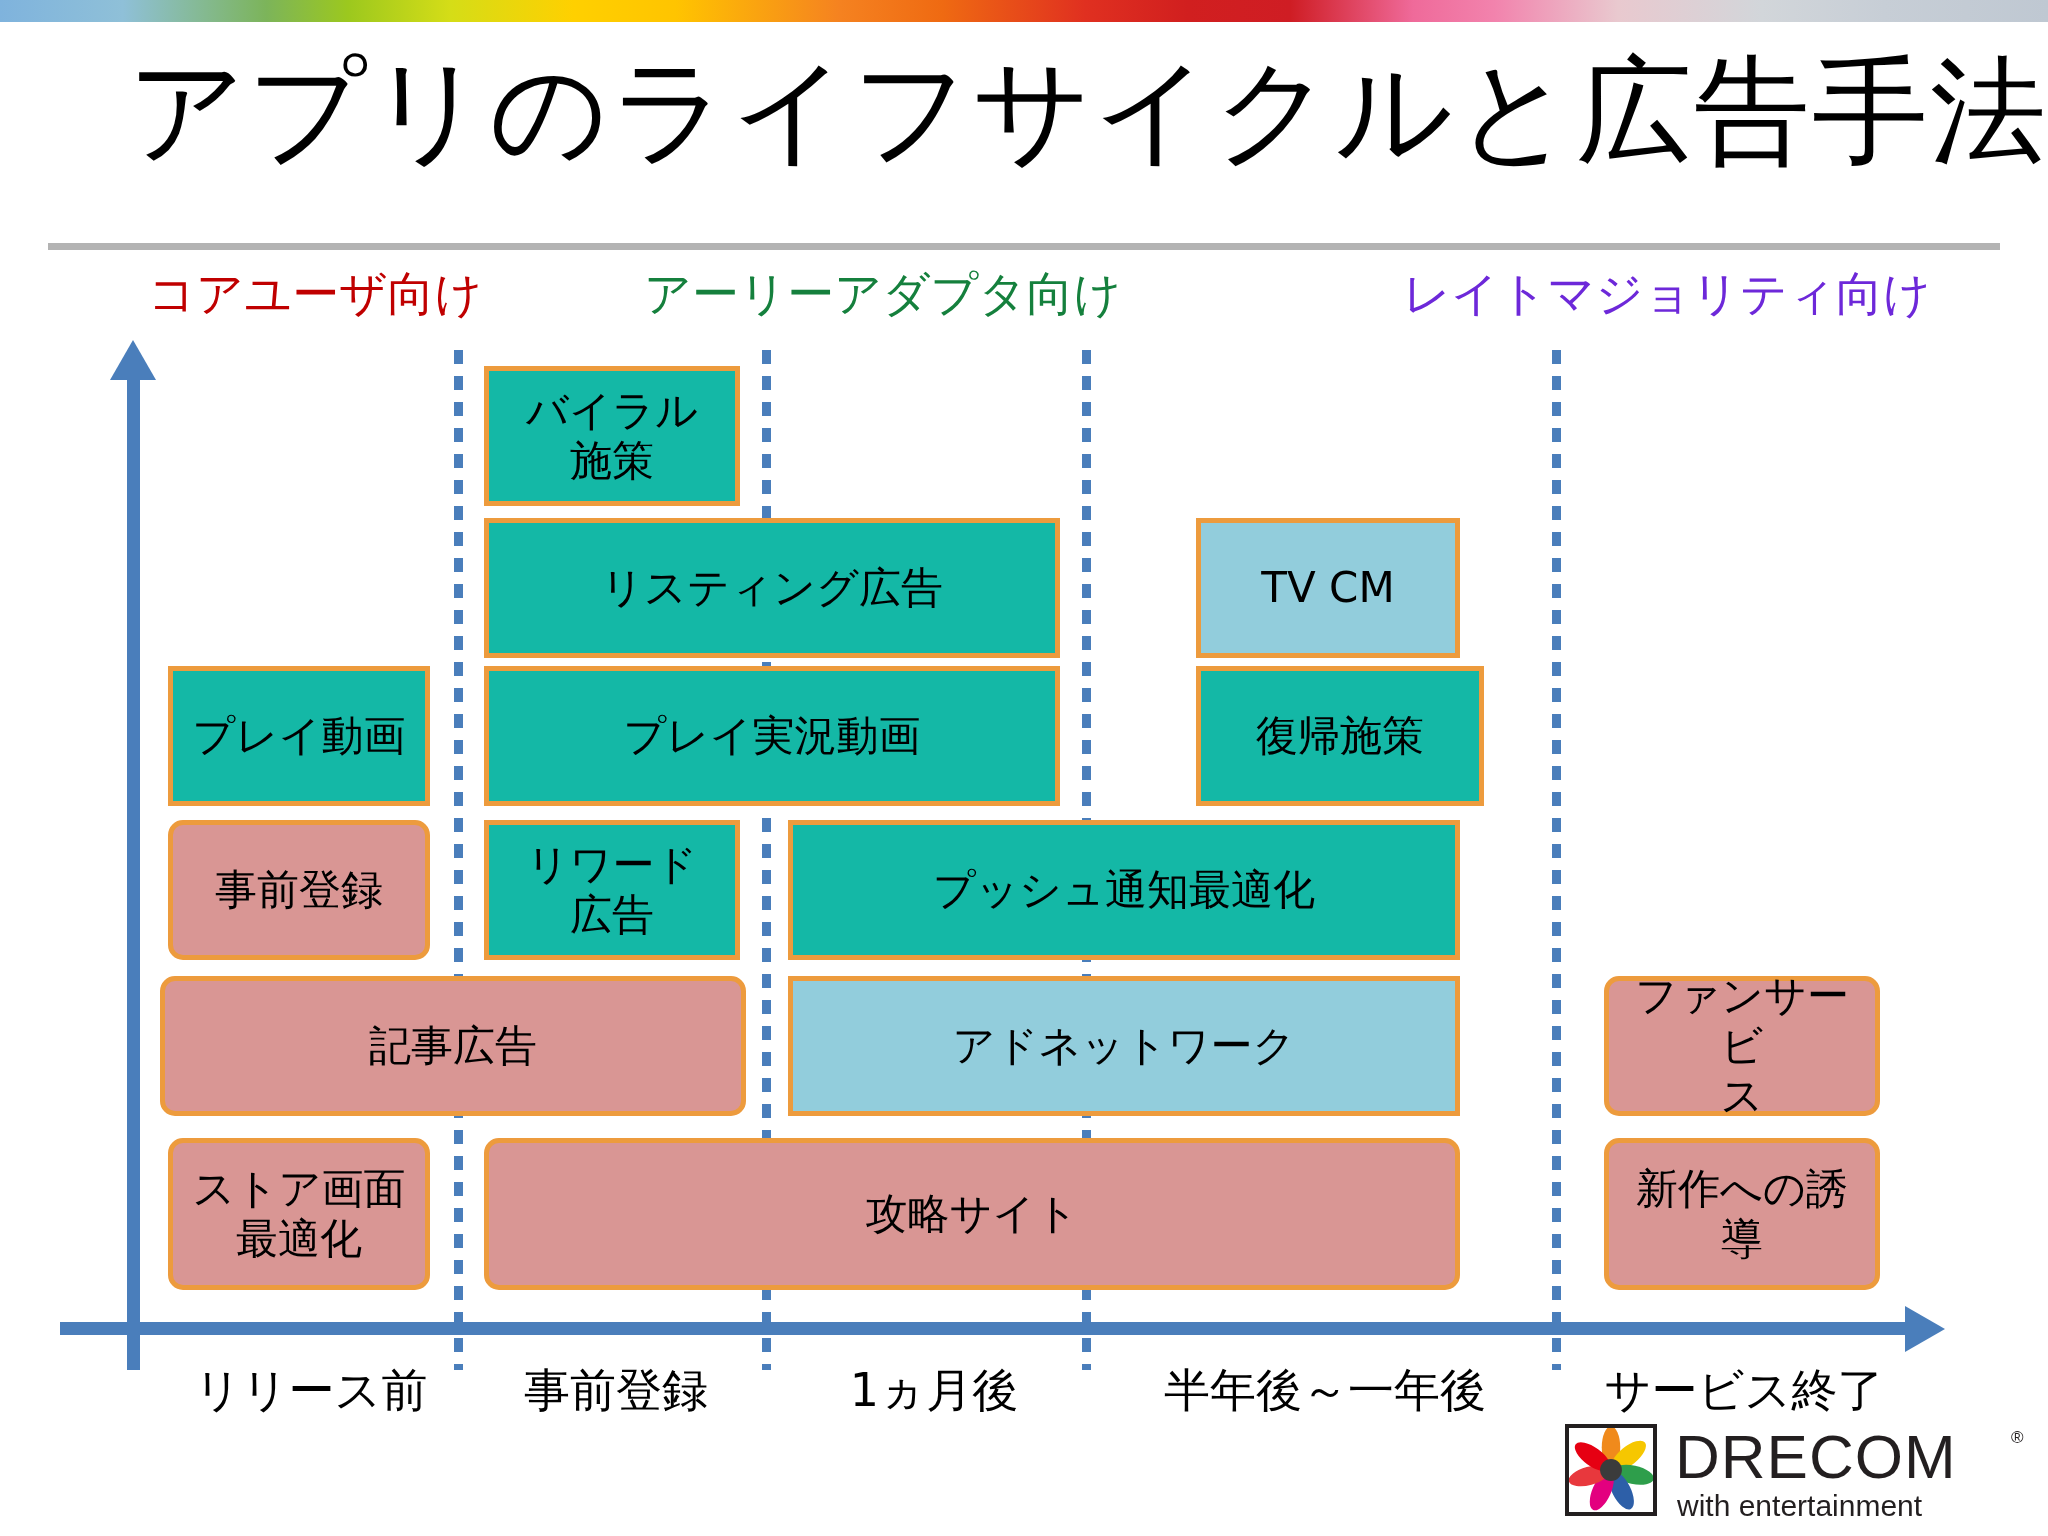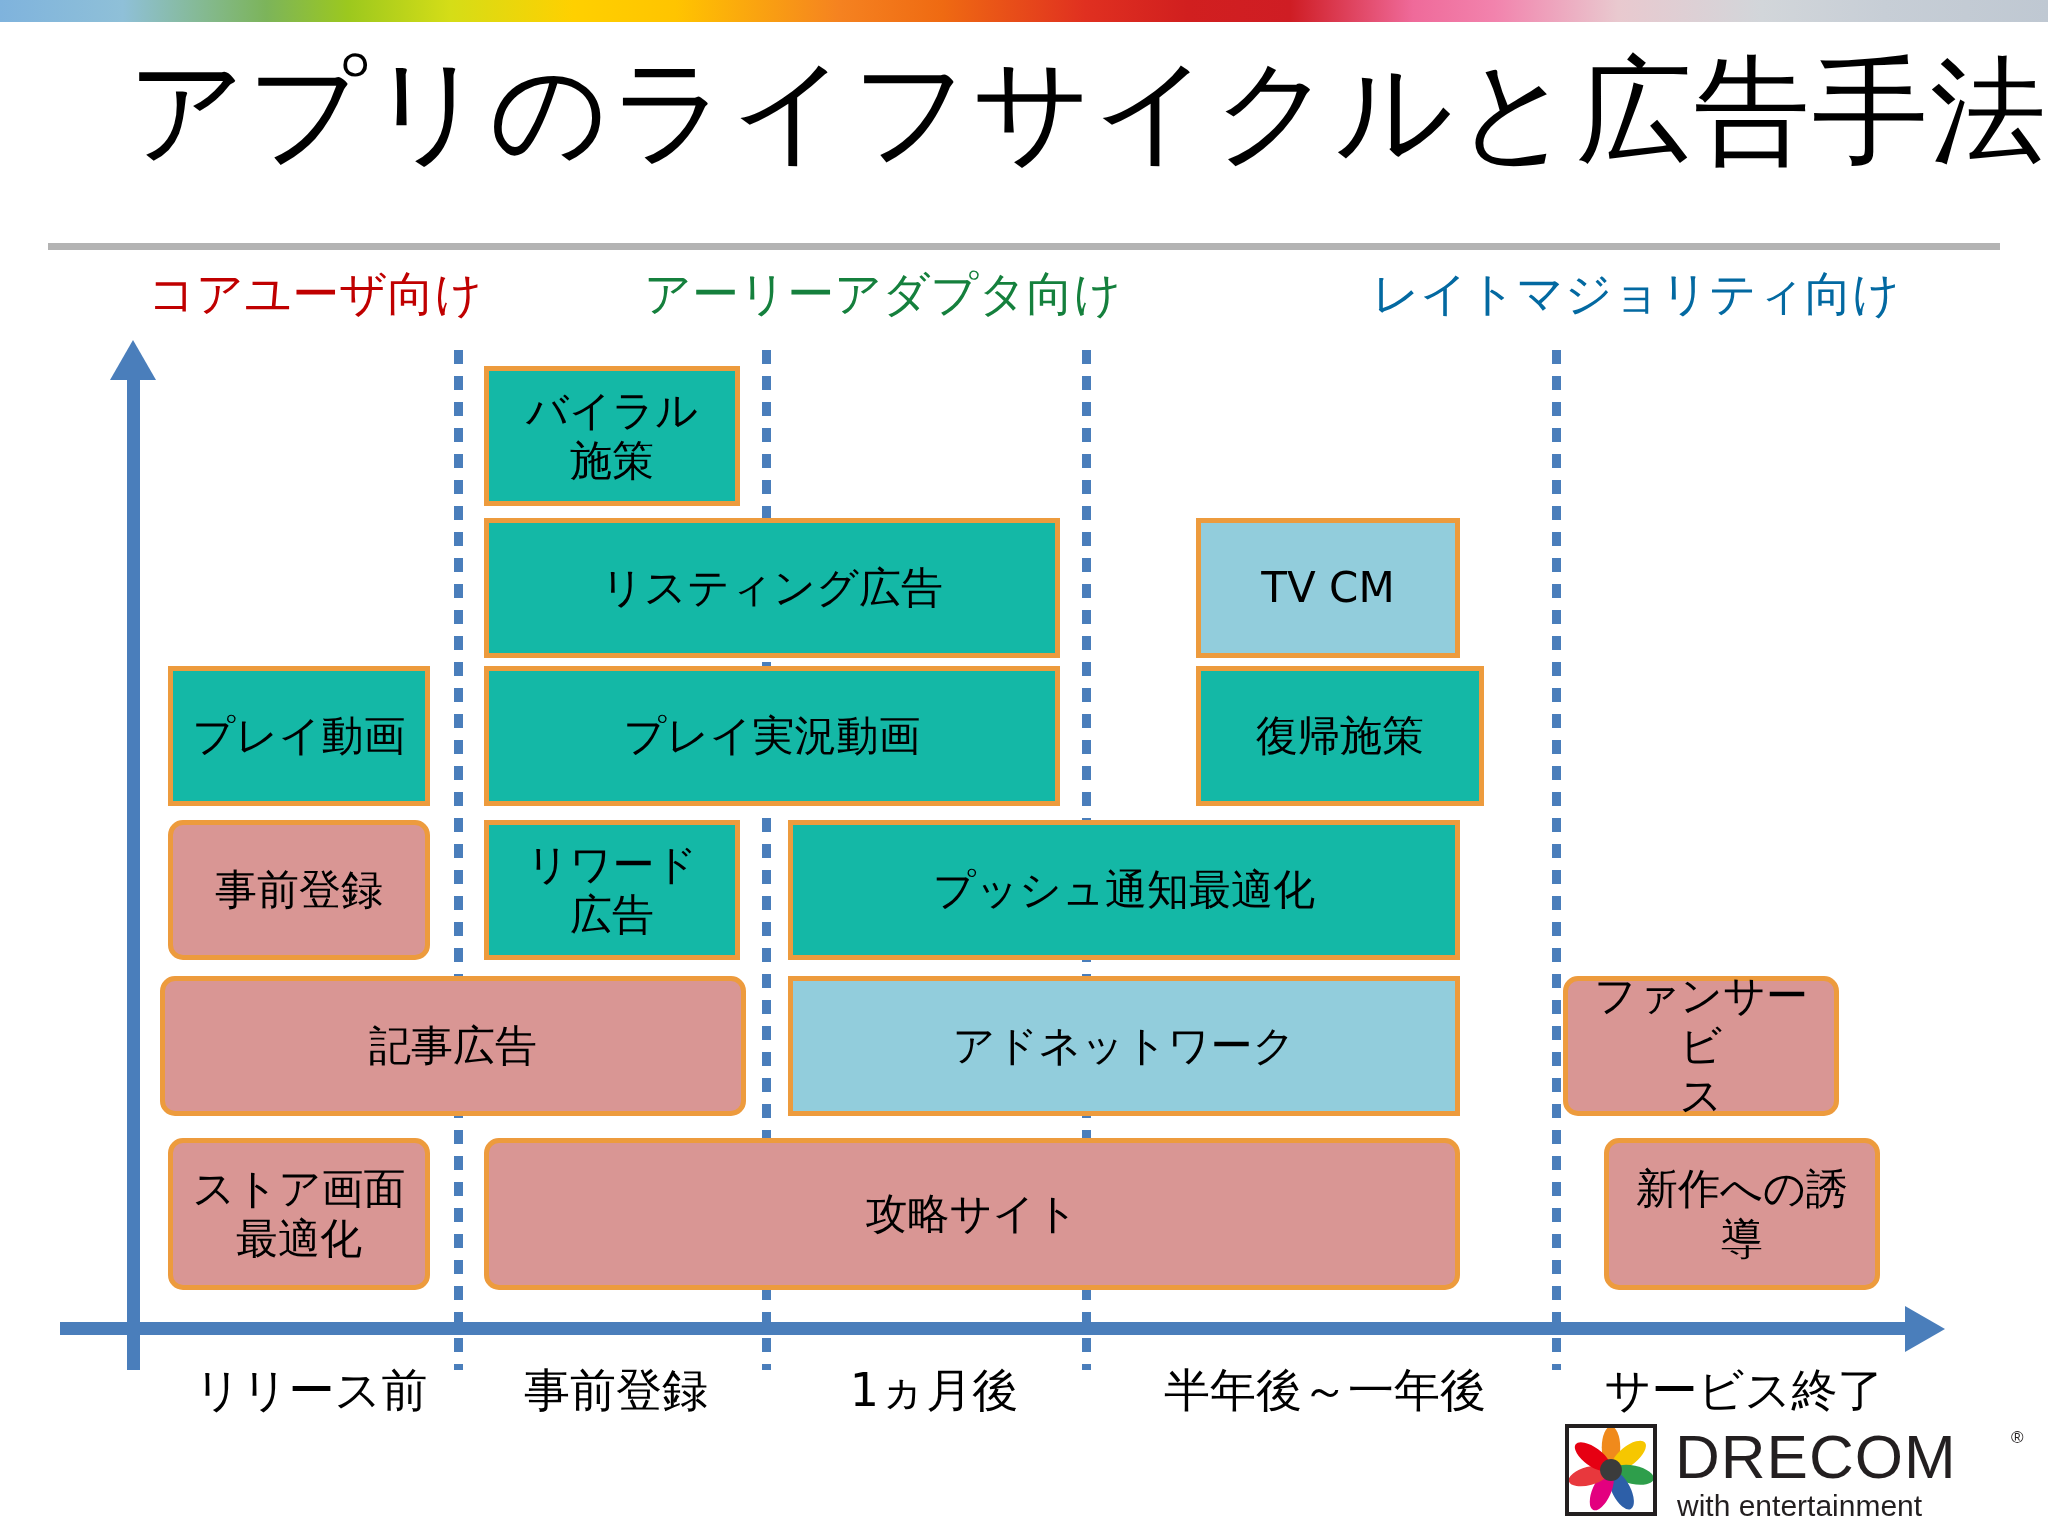--- a/index.html
+++ b/index.html
@@ -153,21 +153,21 @@
 <div id="slide">
 
   <div class="rainbow"></div>
   <div class="rainbow-fade"></div>
 
   <div class="title">アプリのライフサイクルと広告手法</div>
   <div class="title-rule"></div>
 
   <div class="seg-head seg-core" style="color: rgb(192, 0, 0);">コアユーザ向け</div>
   <div class="seg-head seg-early" style="color: #15803d; margin-left: 8px;">アーリーアダプタ向け</div>
-  <div class="seg-head seg-late" style="color: #0369a1;">レイトマジョリティ向け</div>
+  <div class="seg-head seg-late" style="color: #6d28d9; margin-left: 31px;">レイトマジョリティ向け</div>
 
   <div class="y-arrow"></div>
   <div class="y-axis"></div>
   <div class="x-axis"></div>
   <div class="x-arrow"></div>
 
   <div class="divider" style="left:454px"></div>
   <div class="divider" style="left:762px"></div>
   <div class="divider" style="left:1082px"></div>
   <div class="divider" style="left:1552px"></div>
@@ -180,21 +180,21 @@
   <div class="box green" style="left:168px;top:666px;width:262px;height:140px">プレイ動画</div>
   <div class="box green" style="left:484px;top:666px;width:576px;height:140px">プレイ実況動画</div>
   <div class="box green" style="left:1196px;top:666px;width:288px;height:140px">復帰施策</div>
 
   <div class="box pink" style="left:168px;top:820px;width:262px;height:140px">事前登録</div>
   <div class="box green" style="left:484px;top:820px;width:256px;height:140px">リワード<br>広告</div>
   <div class="box green" style="left:788px;top:820px;width:672px;height:140px">プッシュ通知最適化</div>
 
   <div class="box pink" style="left:160px;top:976px;width:586px;height:140px">記事広告</div>
   <div class="box blue" style="left:788px;top:976px;width:672px;height:140px">アドネットワーク</div>
-  <div class="box pink" style="left:1563px;top:976px;width:276px;height:140px">ファンサービ<br>ス</div>
+  <div class="box pink" style="left:1604px;top:976px;width:276px;height:140px">ファンサービ<br>ス</div>
 
   <div class="box pink" style="left:168px;top:1138px;width:262px;height:152px">ストア画面<br>最適化</div>
   <div class="box pink" style="left:484px;top:1138px;width:976px;height:152px">攻略サイト</div>
   <div class="box pink" style="left:1604px;top:1138px;width:276px;height:152px">新作への誘<br>導</div>
 
   <div class="tick" style="left:168px;width:286px">リリース前</div>
   <div class="tick" style="left:470px;width:292px">事前登録</div>
   <div class="tick" style="left:786px;width:296px">1ヵ月後</div>
   <div class="tick" style="left:1098px;width:454px">半年後～一年後</div>
   <div class="tick" style="left:1570px;width:348px">サービス終了</div>

